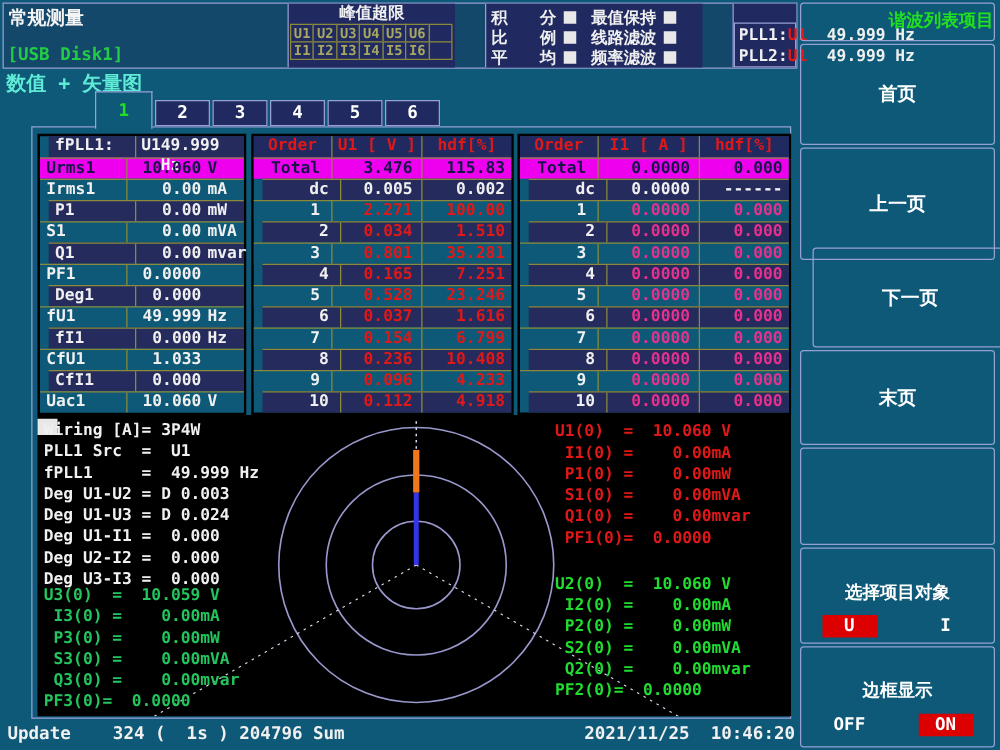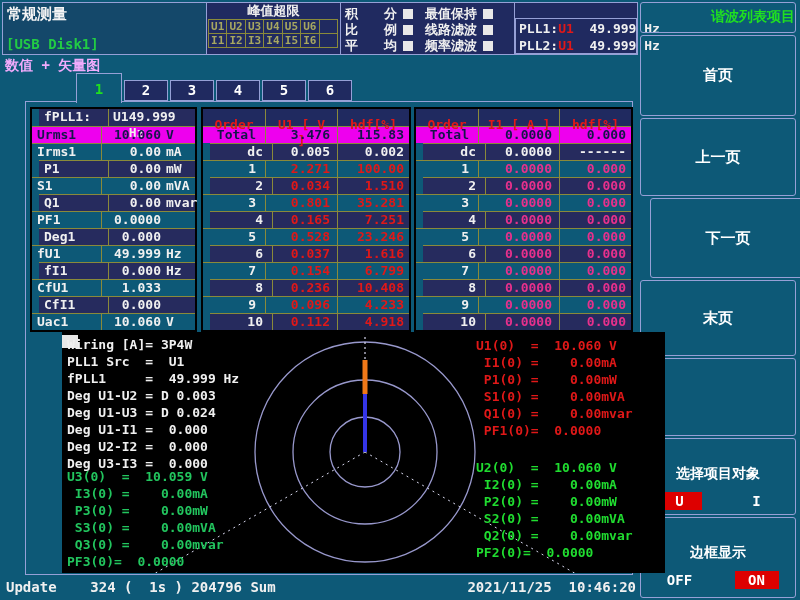--- a/index.html
+++ b/index.html
@@ -1,41 +1,41 @@
 <!DOCTYPE html>
 <html><head>
 <meta charset="utf-8">
 <style>
   html,body{margin:0;padding:0;background:#000;}
   .screen{position:relative;width:800px;height:600px;background:#0d5977;overflow:hidden;
     font-family:"DejaVu Sans Mono","DejaVu Sans",monospace;font-weight:bold;color:#f0f0f0;}
   .screen *{box-sizing:border-box;}
   
   .topbar{position:absolute;left:2px;top:2px;width:636px;height:53px;display:flex;
-    border:1px solid #96a0d6;background:#14486a;}
+    border:1px solid #96a0d6;background:#14486a;gap:24px;}
   .tb-left{width:203px;position:relative;}
   .tb-title{position:absolute;left:4px;top:2px;font-size:15px;color:#f4f4f4;}
   .tb-usb{position:absolute;left:3px;top:33px;font-size:14px;color:#22cc44;}
   .tb-peak{width:134px;background:#202a60;border-left:1px solid #96a0d6;position:relative;}
   .tb-peak-title{text-align:center;font-size:13px;color:#f0f0f0;height:17px;line-height:16px;}
   .tb-peak-grid{display:grid;grid-template-columns:repeat(7,1fr);margin:0 2px;}
   .pcell{height:15px;line-height:14px;text-align:center;font-size:11px;color:#a8a860;
     border:1px solid #8a8a3a;background:#202a60;margin:-1px 0 0 -1px;}
   .tb-flags{width:174px;background:#202a60;border-left:1px solid #96a0d6;padding:3px 4px 0 4px;}
   .flagrow{display:flex;align-items:center;height:16px;}
   .flagleft{width:52px;display:flex;justify-content:space-between;font-size:13px;color:#f0f0f0;}
   .sq{width:10px;height:10px;background:#e8e8e8;margin-left:6px;flex:0 0 auto;}
   .flagright{margin-left:12px;font-size:13px;color:#f0f0f0;white-space:nowrap;}
   .tb-pllwrap{flex:1;background:#202a60;border-left:1px solid #96a0d6;position:relative;}
   .tb-pll{position:absolute;left:0;top:15px;right:0;bottom:0;border:1px solid #96a0d6;
     padding:1px 0 0 3px;}
   .pllrow{height:17px;line-height:17px;font-size:13px;white-space:pre;}
   .plsrc{color:#e01818;}
   
-  .subtitle{position:absolute;left:5px;top:57px;font-size:14px;color:#f0abfc;}
+  .subtitle{position:absolute;left:5px;top:57px;font-size:16px;color:#5eead4;}
   .tabs{position:absolute;left:76px;top:73px;display:flex;gap:2px;z-index:5;}
   .tab{width:44px;height:21px;margin-top:7px;background:#202a60;border:1px solid #96a0d6;
     color:#fff;font-size:14px;text-align:center;line-height:19px;}
   .tab-active{width:46px;height:30px;margin-top:0;background:#0d5977;border-bottom:none;
     color:#20e020;line-height:30px;}
   .contentbox{position:absolute;left:25px;top:101px;width:608px;height:474px;
     border:1px solid #96a0d6;z-index:1;}
   
   .ltable{position:absolute;left:30px;top:107px;width:167px;border:2px solid #000;
     background:#0d5977;z-index:2;font-size:13px;}
@@ -53,25 +53,25 @@
   .htable{position:absolute;top:107px;border:2px solid #000;background:#0d5977;z-index:2;
     font-size:13px;}
   #utable{left:201px;width:210px;}
   #itable{left:414px;width:219px;}
   .hrow{display:flex;height:17px;line-height:16px;border-top:1px solid #8a8a3a;}
   .hrow:first-child{border-top:none;}
   .hrow .h0{width:62px;text-align:right;padding-right:9px;}
   .hrow .h1{flex:1;text-align:right;padding-right:7px;border-left:1px solid #8a8a3a;}
   .hrow .h2{width:72px;text-align:right;padding-right:5px;border-left:1px solid #8a8a3a;}
   .hhead{background:#202a60;color:#e01818;}
-  .hhead div{text-align:center !important;padding:8px !important;}
+  .hhead div{text-align:center !important;padding:0 !important;}
   .v-red{color:#e01818;}
   .v-pink{color:#e8308c;}
   
-  .vpanel{position:absolute;left:30px;top:332px;width:603px;height:241px;background:#000;z-index:2;margin-left:32px;}
+  .vpanel{position:absolute;left:30px;top:332px;width:603px;height:241px;background:#000;z-index:2;}
   .vmarker{position:absolute;left:0;top:3px;width:16px;height:13px;background:#e8e8e8;}
   .vsvg{position:absolute;left:0;top:0;}
   .vtext{position:absolute;font-size:13px;line-height:17px;}
   .tline{white-space:pre;}
   .vinfo{left:5px;top:4px;color:#f0f0f0;}
   .vu3{left:5px;top:136px;color:#22c55e;}
   .vu1{left:414px;top:5px;color:#e01818;}
   .vu2{left:414px;top:127px;color:#20dd30;}
   
   .statusbar{position:absolute;left:2px;top:576px;width:636px;height:22px;font-size:14px;
@@ -444,21 +444,21 @@
   </div>
 
   <div class="statusbar">
     <span class="st-left">Update    324 (  1s ) 204796 Sum</span>
     <span class="st-right">2021/11/25  10:46:20</span>
   </div>
 
   <div class="sidebar" id="sidebar">
       <div class="sb-box sb-title" style="top: 0px; height: 31px;">谐波列表项目</div>
       <div class="sb-box sb-btn" style="top: 33px; height: 81px;">首页</div>
-      <div class="sb-box sb-btn" style="top: 116px; height: 78px;">上一页</div>
+      <div class="sb-box sb-btn" style="top: 116px; height: 90px;">上一页</div>
       <div class="sb-box sb-btn" style="top: 196px; height: 80px; margin-left: 10px;">下一页</div>
       <div class="sb-box sb-btn" style="top: 278px; height: 76px;">末页</div>
       <div class="sb-box " style="top: 356px; height: 78px;"></div>
       <div class="sb-box sb-panel" style="top: 436px; height: 77px;">
         <div class="sb-label">选择项目对象</div>
         <div class="sb-opts">
           <div class="opt opt-on">U</div>
           <div class="opt">I</div>
         </div>
       </div>

